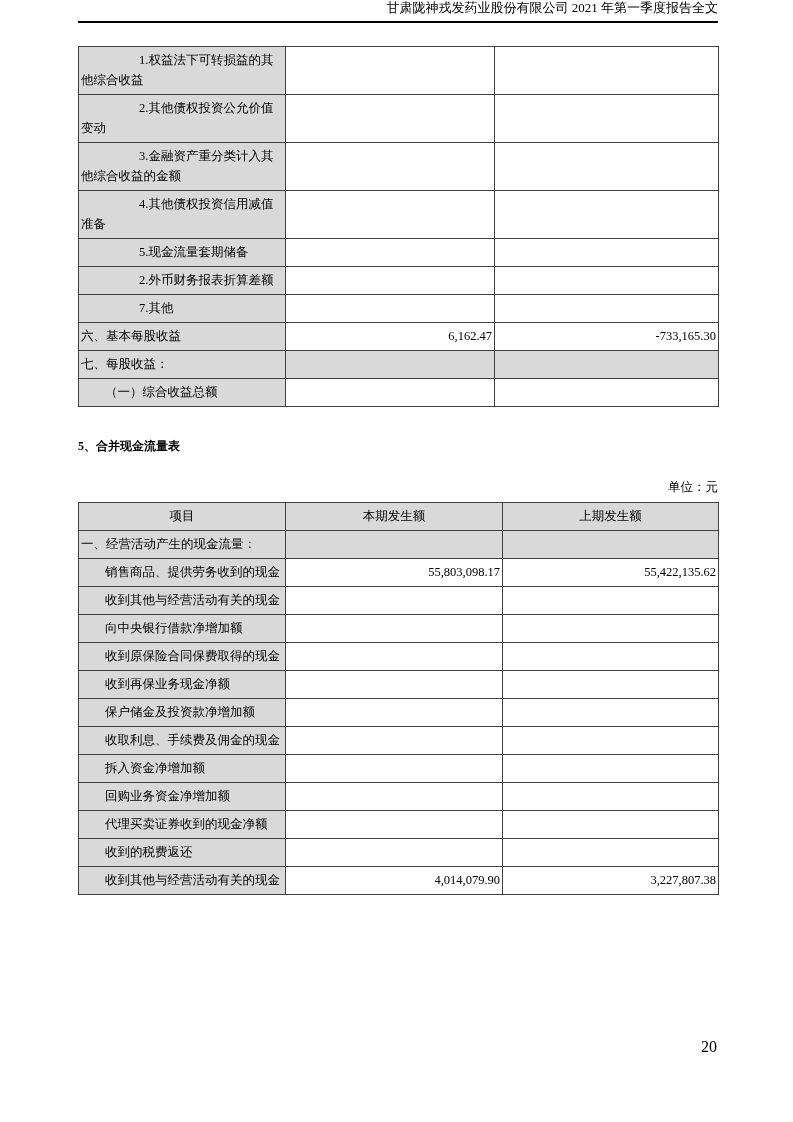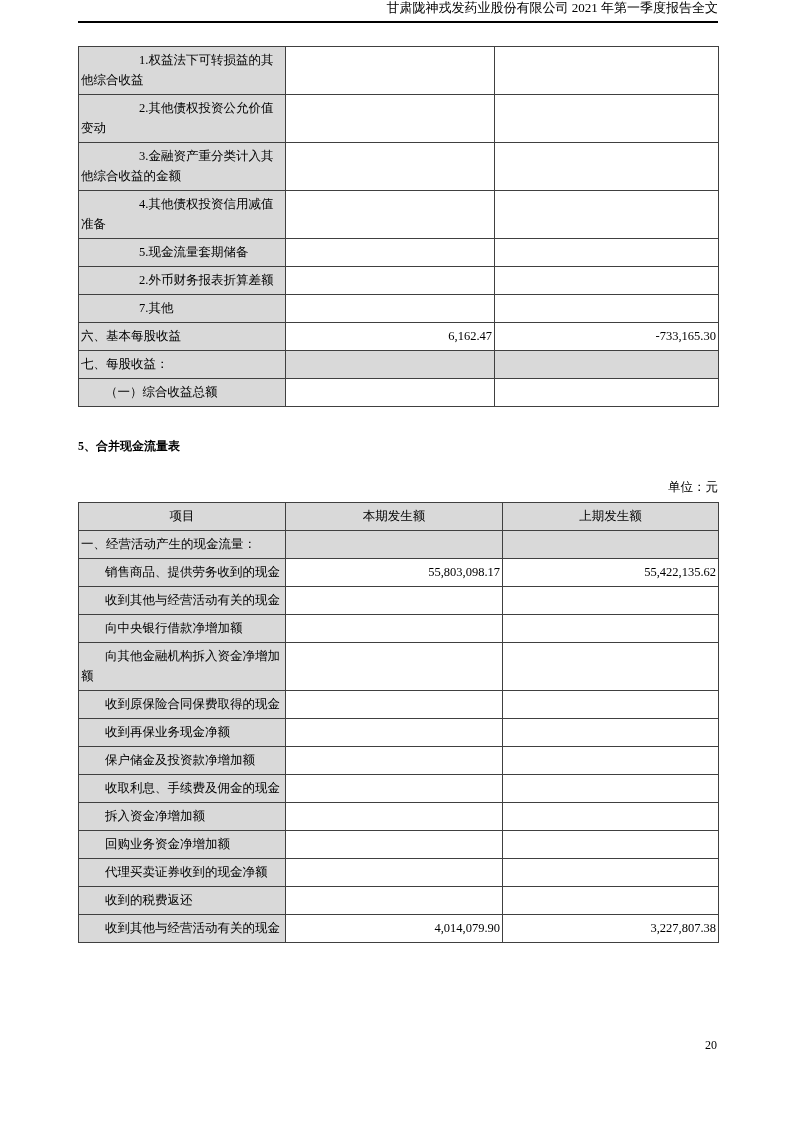--- a/index.html
+++ b/index.html
@@ -68,21 +68,21 @@
   .unit-label{
     margin-top:24px;
     margin-bottom:6px;
     text-align:right;
     font-size:12.5px;
   }
   .page-number{
     position:absolute;
     top:1038px;
     right:76px;
-    font-size:12px;
+    font-size:16px;
     font-family:Liberation Serif, serif;
   }
 </style>
 </head>
 <body>
 
 <div class="page">
   <div class="content">
 
     <div class="doc-header">
@@ -182,25 +182,20 @@
             <td class="label ind-item">收到其他与经营活动有关的现金</td>
             <td class="val"></td>
             <td class="val"></td>
           </tr>
           <tr>
             <td class="label ind-item">向中央银行借款净增加额</td>
             <td class="val"></td>
             <td class="val"></td>
           </tr>
           <tr>
-            <td class="label ind-item">向其他金融机构拆入资金净增加额</td>
-            <td class="val"></td>
-            <td class="val"></td>
-          </tr>
-          <tr>
             <td class="label ind-item">收到原保险合同保费取得的现金</td>
             <td class="val"></td>
             <td class="val"></td>
           </tr>
           <tr>
             <td class="label ind-item">收到再保业务现金净额</td>
             <td class="val"></td>
             <td class="val"></td>
           </tr>
           <tr>

